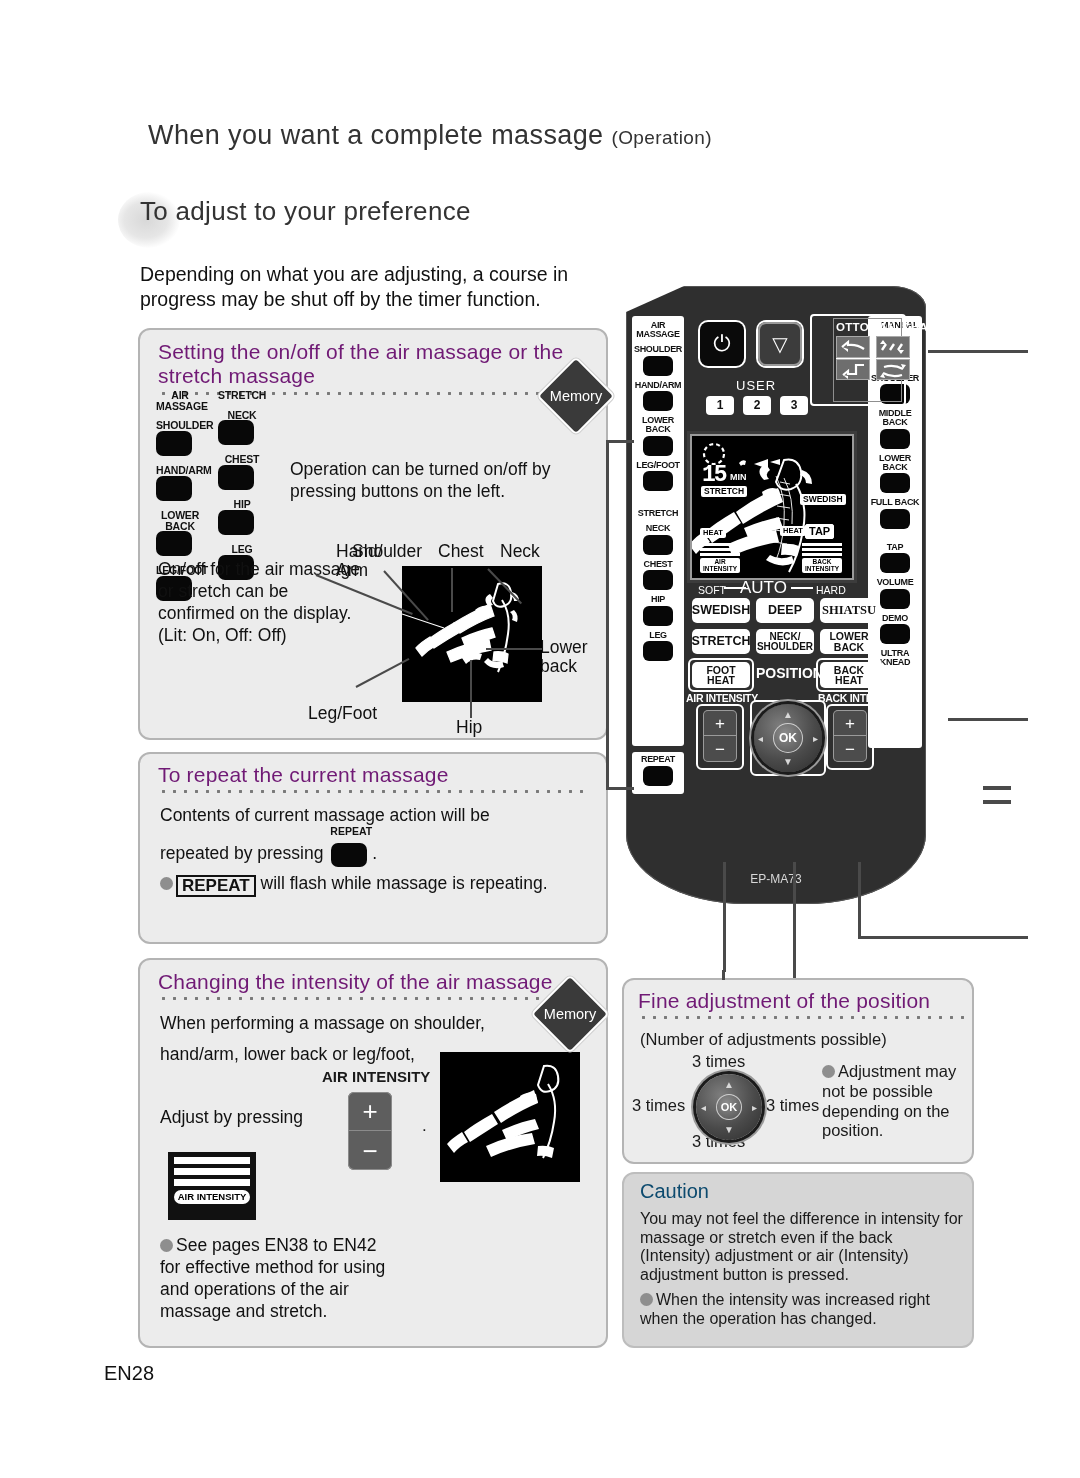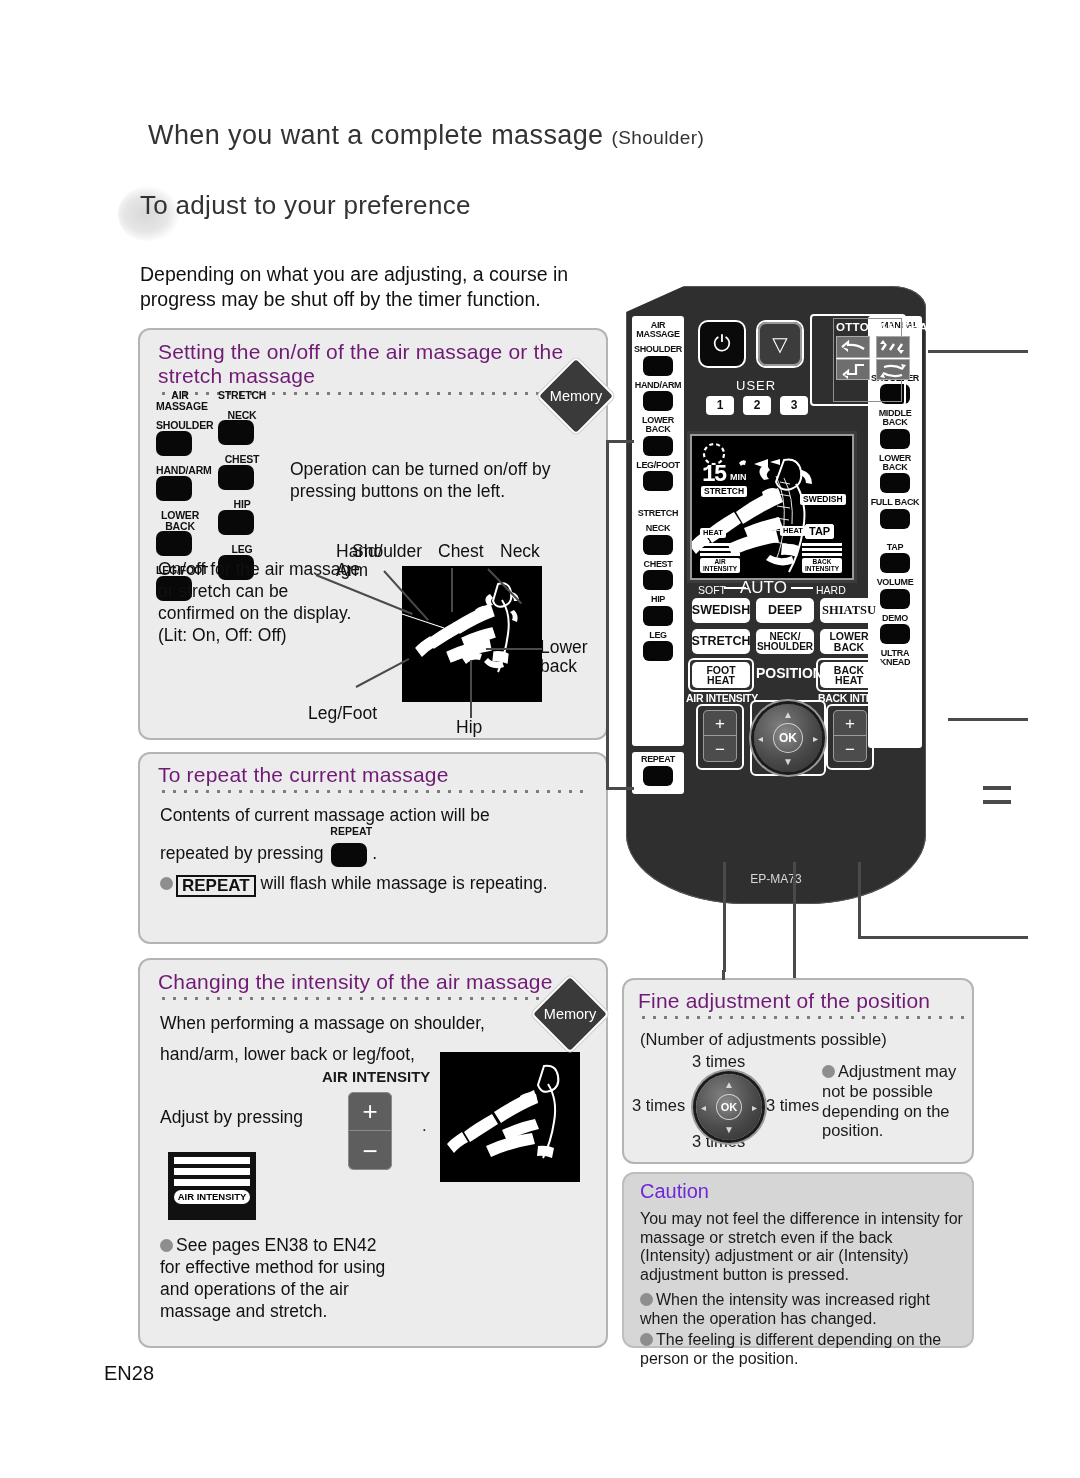--- a/index.html
+++ b/index.html
@@ -15,21 +15,21 @@
 
   
   #page-header {
     position:absolute; left:148px; top:120px; width:640px;
     font-size:27px; font-weight:400; color:#333;
     letter-spacing:0.4px;
   }
   #page-header .cont { font-size:19px; }
 
   #section-title-wrap {
-    position:absolute; left:118px; top:186px; width:560px; height:56px;text-decoration:underline;
+    position:absolute; left:118px; top:192px; width:560px; height:56px;text-decoration:underline;
   }
   #section-title-blob {
     position:absolute; left:0; top:0; width:62px; height:56px;
     border-radius:50%;
     background: radial-gradient(ellipse at 45% 50%, #d8d8d8 0%, #e6e6e6 45%, rgba(255,255,255,0) 72%);
   }
   #section-title {
     position:absolute; left:22px; top:4px;
     font-size:26px; color:#333; letter-spacing:0.3px;
   }
@@ -140,21 +140,21 @@
     width:26px; height:26px; border-radius:50%;
     background: radial-gradient(circle at 40% 35%, #8d8d8d, #4f4f4f);
     box-shadow: inset 0 0 0 1px #cfcfcf;
     color:#fff; font-size:11px; font-weight:700; text-align:center; line-height:26px;
   }
   .dpad .ar { position:absolute; color:#d8d8d8; font-size:10px; }
 
   
   #panel-caution { left:622px; top:1172px; width:352px; height:176px;
                    background:#d6d6d6; border-color:#bdbdbd; }
-  #p5-title { position:absolute; left:16px; top:6px; font-size:20px; color:#6d28d9; }
+  #p5-title { position:absolute; left:16px; top:6px; font-size:20px; color:#0c4a6e; }
   #p5-body { position:absolute; left:16px; top:36px; width:326px; font-size:16px; line-height:1.17; }
 
   
   #remote {
     position:absolute; left:626px; top:286px; width:300px; height:618px;
   }
   #remote-body {
     position:absolute; left:0; top:0; width:300px; height:618px;
     background:#2f2f2f;
     border-radius: 34px 34px 120px 120px / 22px 22px 70px 70px;
@@ -227,21 +227,21 @@
   
   .cl { position:absolute; background:#4a4a4a; }
 
   #page-num { position:absolute; left:104px; top:1362px; font-size:20px; color:#111; }
 </style>
 </head>
 <body>
 
 <div id="page-header">
   <span>When you want a complete massage</span>
-  <span class="cont">(Shoulder)</span>
+  <span class="cont">(Operation)</span>
 </div>
 
 <div id="section-title-wrap">
   <div id="section-title-blob"></div>
   <div id="section-title">To adjust to your preference</div>
 </div>
 
 <div id="intro-text">Depending on what you are adjusting, a course in progress may be shut off by the timer function.</div>
 
 <div class="panel" id="panel-air-stretch">
@@ -442,23 +442,20 @@
     <span class="bullet"></span><span>Adjustment may not be possible depending on the position.</span>
   </div>
 </div>
 
 <div class="panel" id="panel-caution">
   <div id="p5-title">Caution</div>
   <div id="p5-body">
     <div>You may not feel the difference in intensity for massage or stretch even if the back (Intensity) adjustment or air (Intensity) adjustment button is pressed.</div>
     <div style="margin-top:6px;">
       <span class="bullet"></span><span>When the intensity was increased right when the operation has changed.</span>
-    </div>
-    <div style="margin-top:3px;">
-      <span class="bullet"></span><span>The feeling is different depending on the person or the position.</span>
     </div>
   </div>
 </div>
 
 <div id="remote">
   <div id="remote-body"></div>
   <div id="remote-top-cut"></div>
 
   <div class="side-strip" style="left:6px; top:30px; width:52px; height:430px; padding:5px 0;">
     <div class="side-lbl" style="margin-bottom:6px;">AIR MASSAGE</div>

